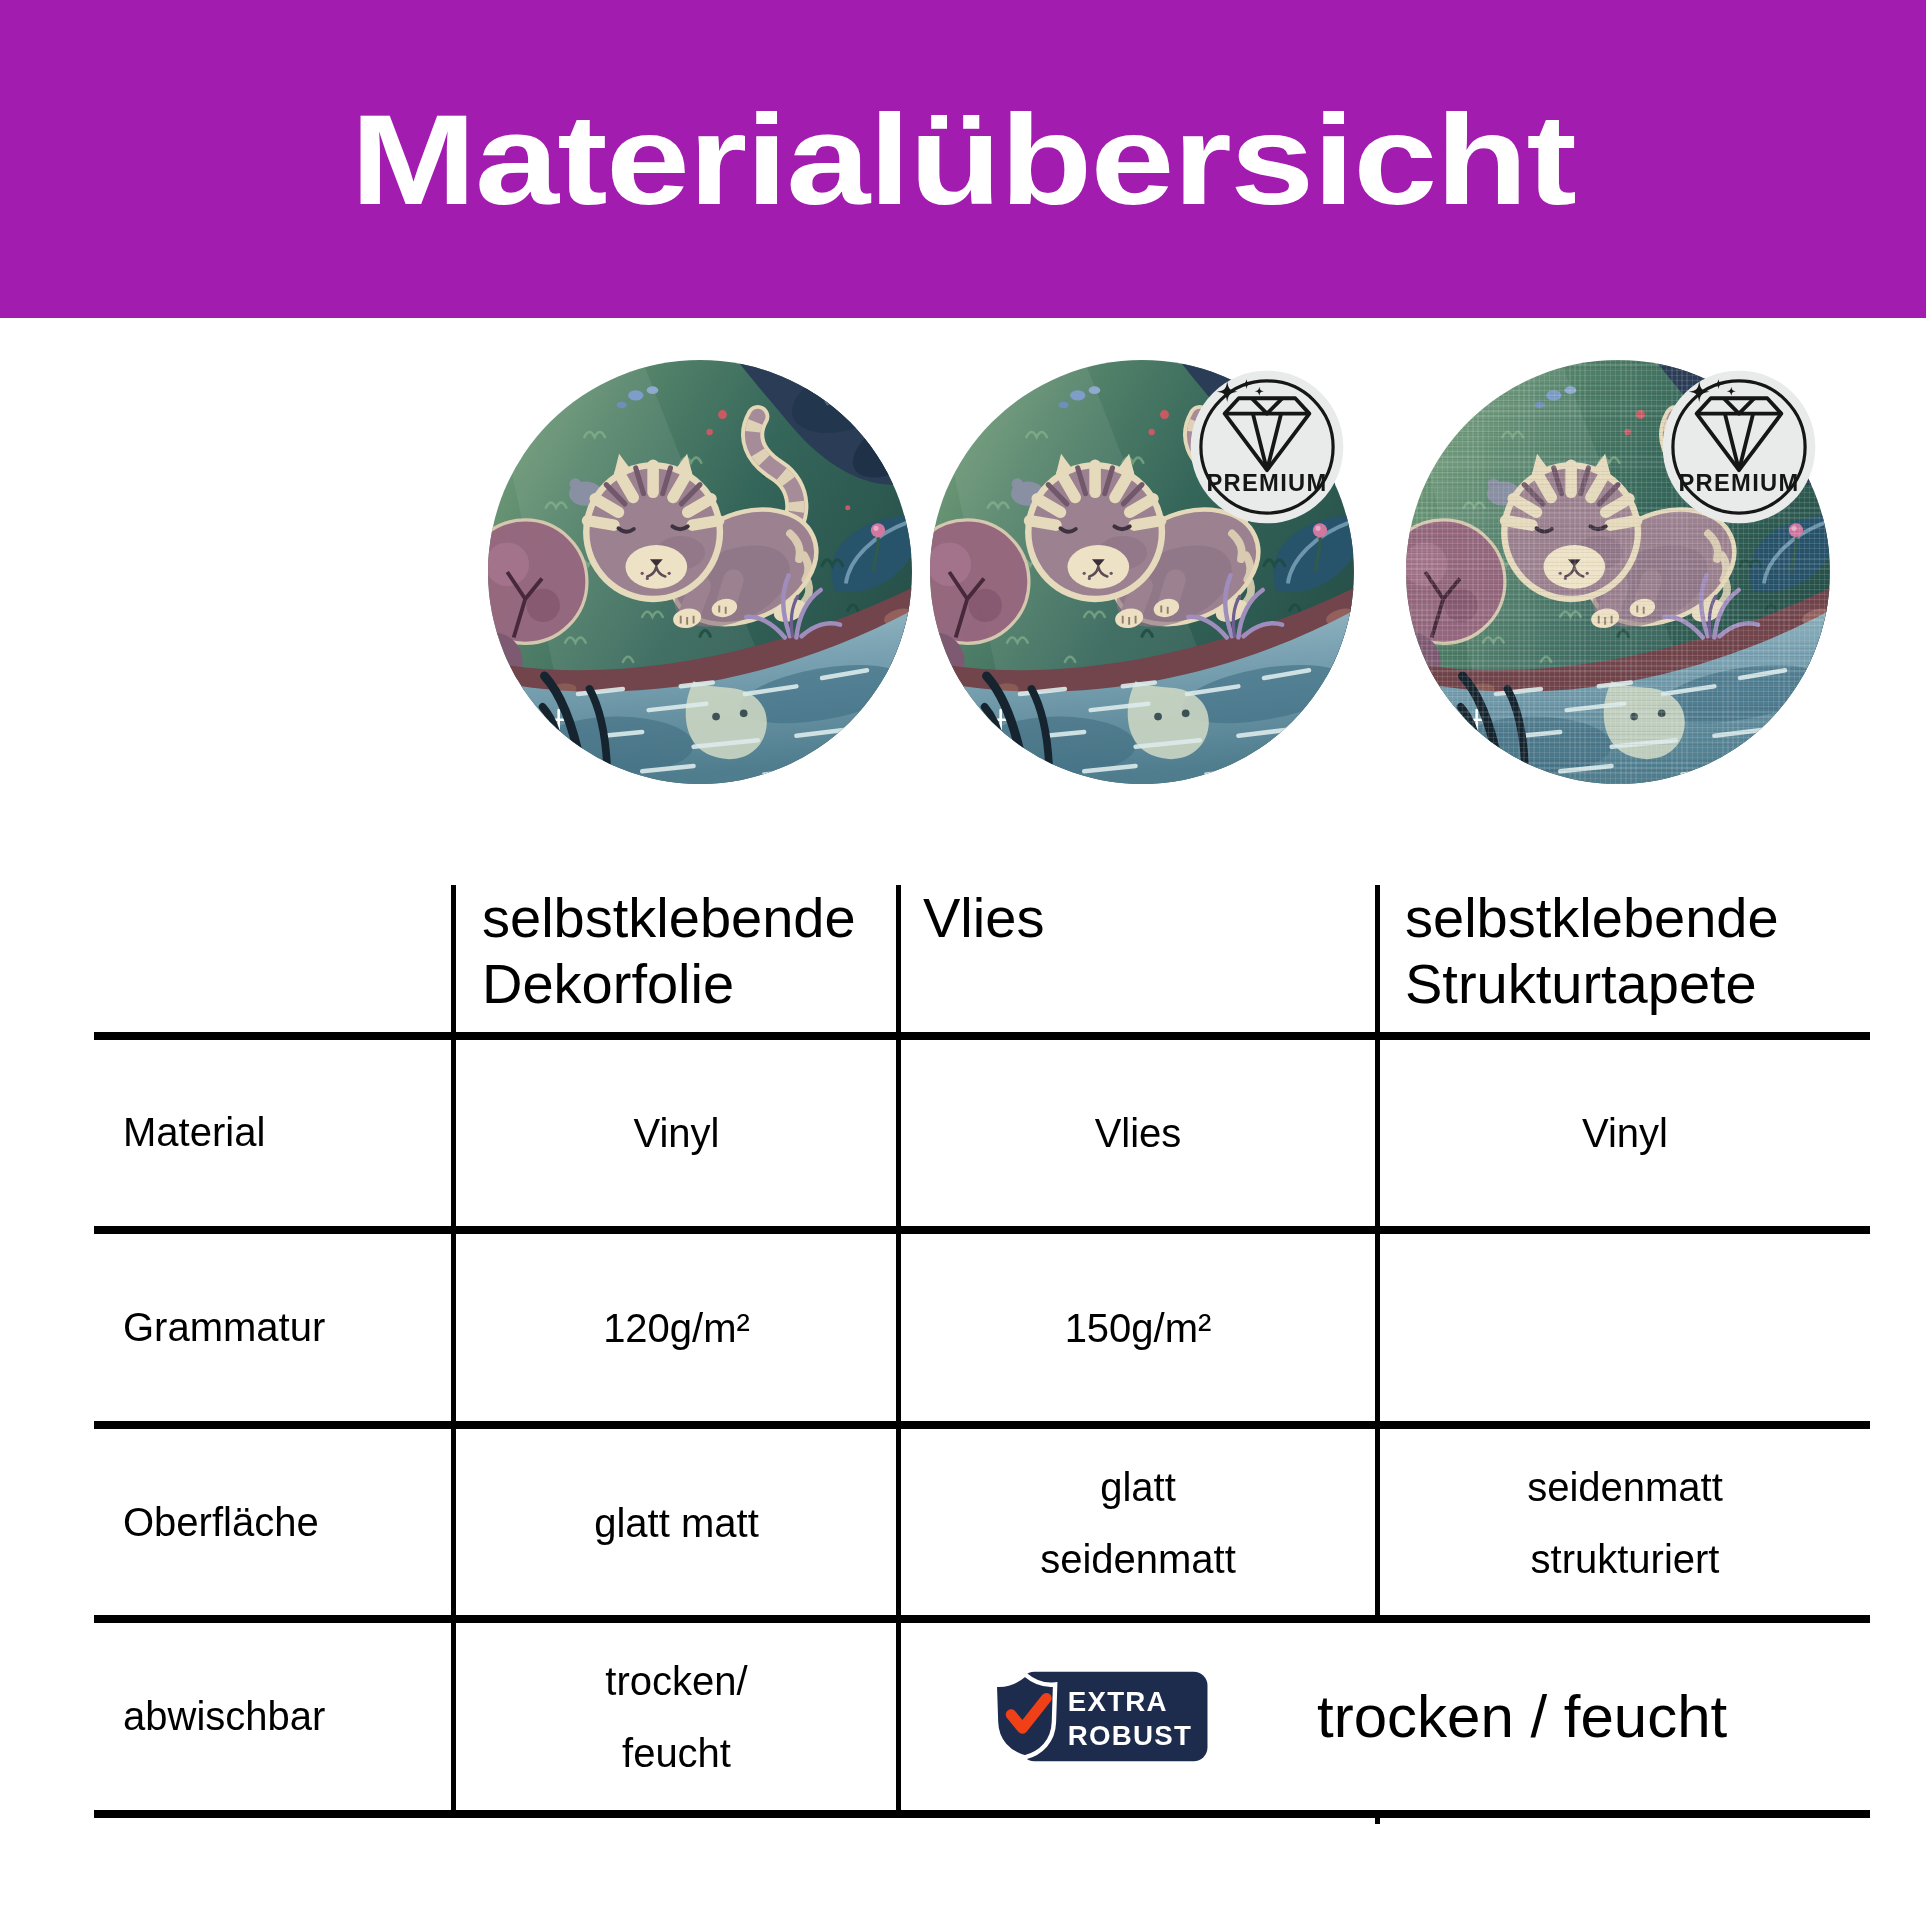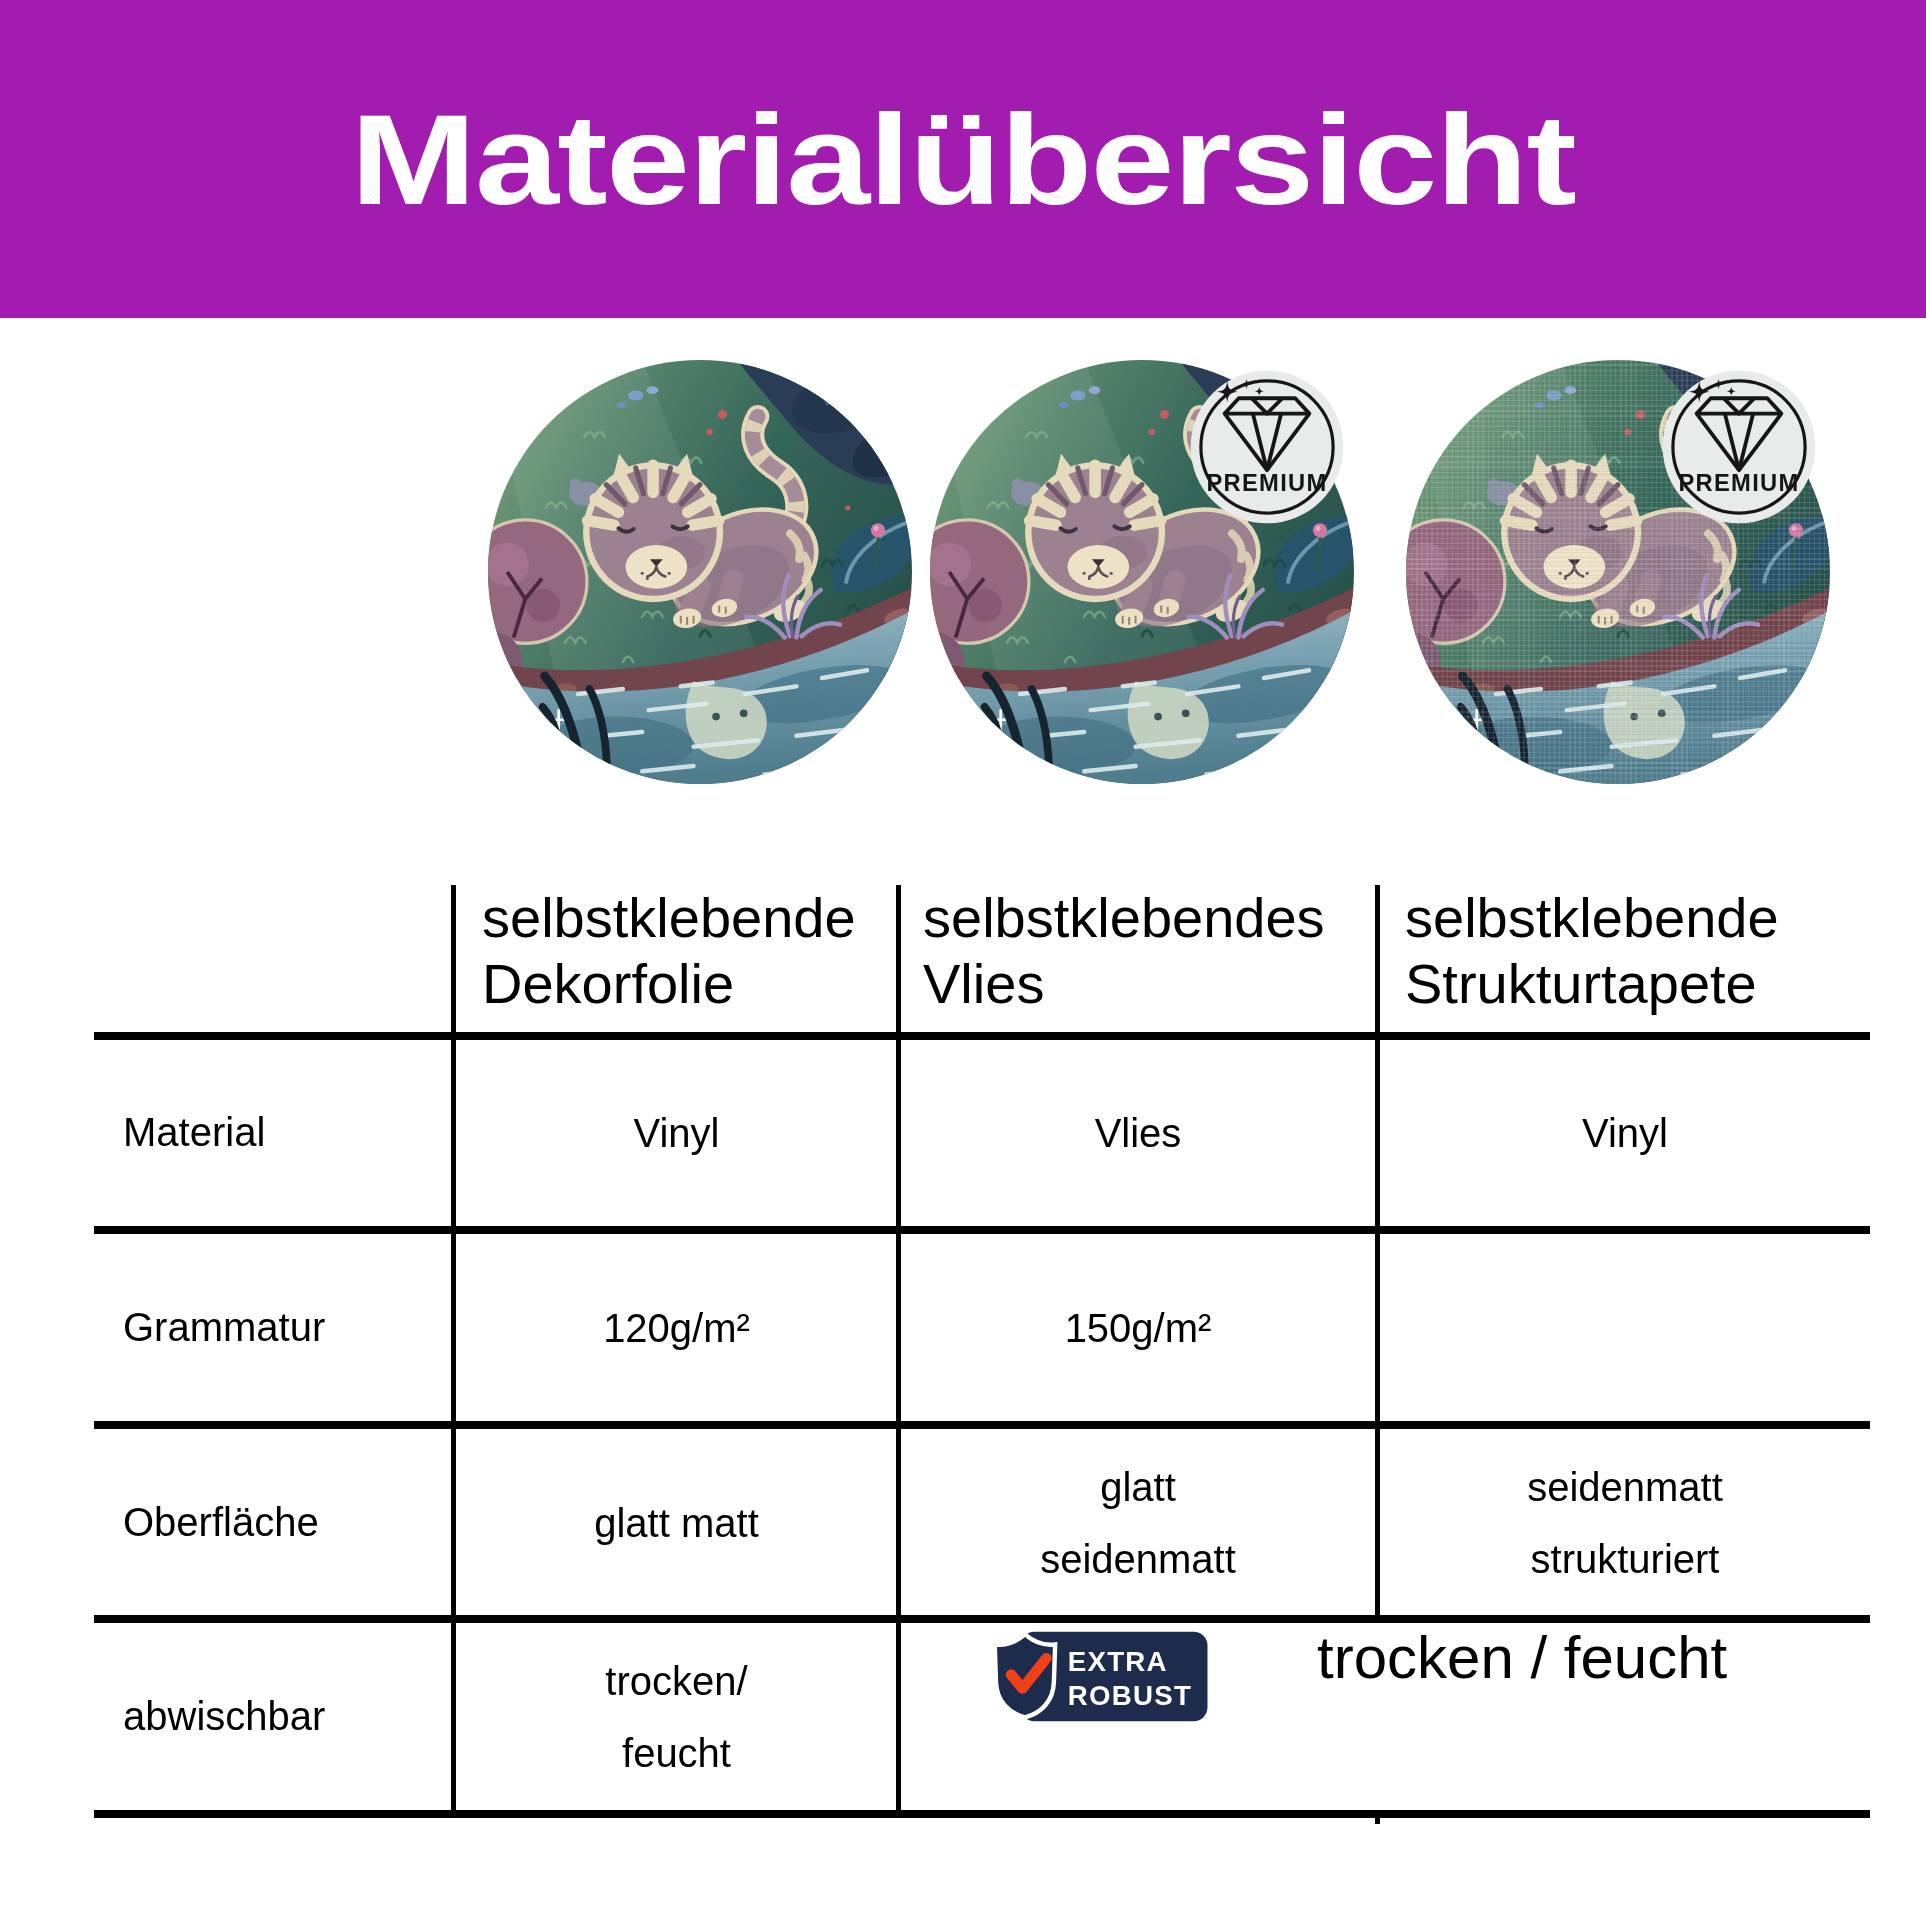--- a/index.html
+++ b/index.html
@@ -31,21 +31,21 @@
   .colhead{position:absolute;top:885px;height:147px;display:flex;flex-direction:column;
            font-size:56px;line-height:66px;white-space:nowrap;}
   .ch2{left:482px;} .ch3{left:923px;} .ch4{left:1405px;}
   .rowlab{position:absolute;left:123px;height:187px;display:flex;align-items:center;
           font-size:40px;white-space:nowrap;}
   .val{position:absolute;height:187px;display:flex;flex-direction:column;justify-content:center;
        text-align:center;font-size:40px;line-height:72px;}
   .c2{left:458px;width:437px;} .c3{left:901px;width:474px;} .c4{left:1380px;width:490px;}
   .r1{top:1039px;} .r2{top:1234px;} .r3{top:1429px;} .r4{top:1623px;}
   .merged{position:absolute;left:901px;top:1623px;width:969px;height:187px;
-          display:flex;gap:103px;padding-left:91px;box-sizing:border-box;}
+          display:flex;align-items:center;gap:103px;padding-left:91px;box-sizing:border-box;}
   .merged .mtext{font-size:60px;white-space:nowrap;}
   .robust-badge{width:222px;height:107px;flex:0 0 auto;}
 </style>
 </head>
 <body>
 
 <div class="page">
 
   <div class="band">
     <div class="title">Materialübersicht</div>
@@ -293,21 +293,20 @@
   <div class="vline v1"></div>
   <div class="vline v2"></div>
   <div class="vline v3"></div>
   <div class="vstub"></div>
 
   <div class="colhead ch2">
     <span>selbstklebende</span>
     <span>Dekorfolie</span>
   </div>
   <div class="colhead ch3">
-    <span>selbstklebendes</span>
     <span>Vlies</span>
   </div>
   <div class="colhead ch4">
     <span>selbstklebende</span>
     <span>Strukturtapete</span>
   </div>
 
   <div class="rowlab r1">Material</div>
   <div class="rowlab r2">Grammatur</div>
   <div class="rowlab r3">Oberfläche</div>

